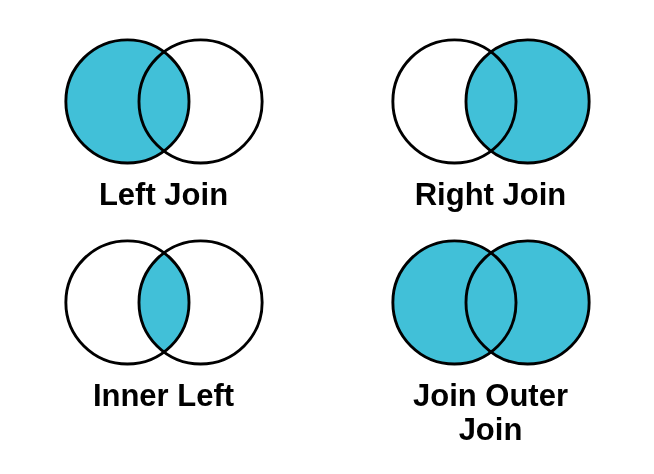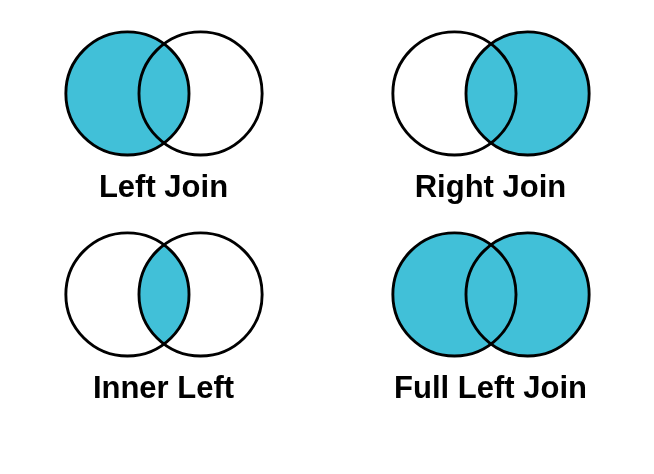--- a/index.html
+++ b/index.html
@@ -8,21 +8,21 @@
     background: #ffffff;
     font-family: "Liberation Sans", sans-serif;
   }
   .canvas {
     position: relative;
     width: 654px;
     height: 474px;
     background: #ffffff;
     overflow: hidden;
     box-sizing: border-box;
-    padding-top: 28px;
+    padding-top: 36px;
   }
   .grid {
     display: grid;
     grid-template-columns: 1fr 1fr;
     row-gap: 26px;
     justify-items: center;
     align-items: start;
   }
   .cell {
     margin: 0;
@@ -111,17 +111,17 @@
           <clipPath id="clipB3">
               <circle cx="144" cy="68" r="64"></circle>
             </clipPath>
         </defs>
         <circle class="fa" cx="68" cy="68" r="64" fill="#41c0d8"></circle>
         <circle class="fb" cx="144" cy="68" r="64" fill="#41c0d8"></circle>
         <circle class="lens" clip-path="url(#clipB3)" cx="68" cy="68" r="64" fill="none"></circle>
         <circle class="outline" cx="68" cy="68" r="64"></circle>
         <circle class="outline" cx="144" cy="68" r="64"></circle>
       </svg>
-      <figcaption class="label">Full Left Join</figcaption>
+      <figcaption class="label">Join Outer Join</figcaption>
     </figure>
 
   </div>
 </div>
 
 </body></html>

